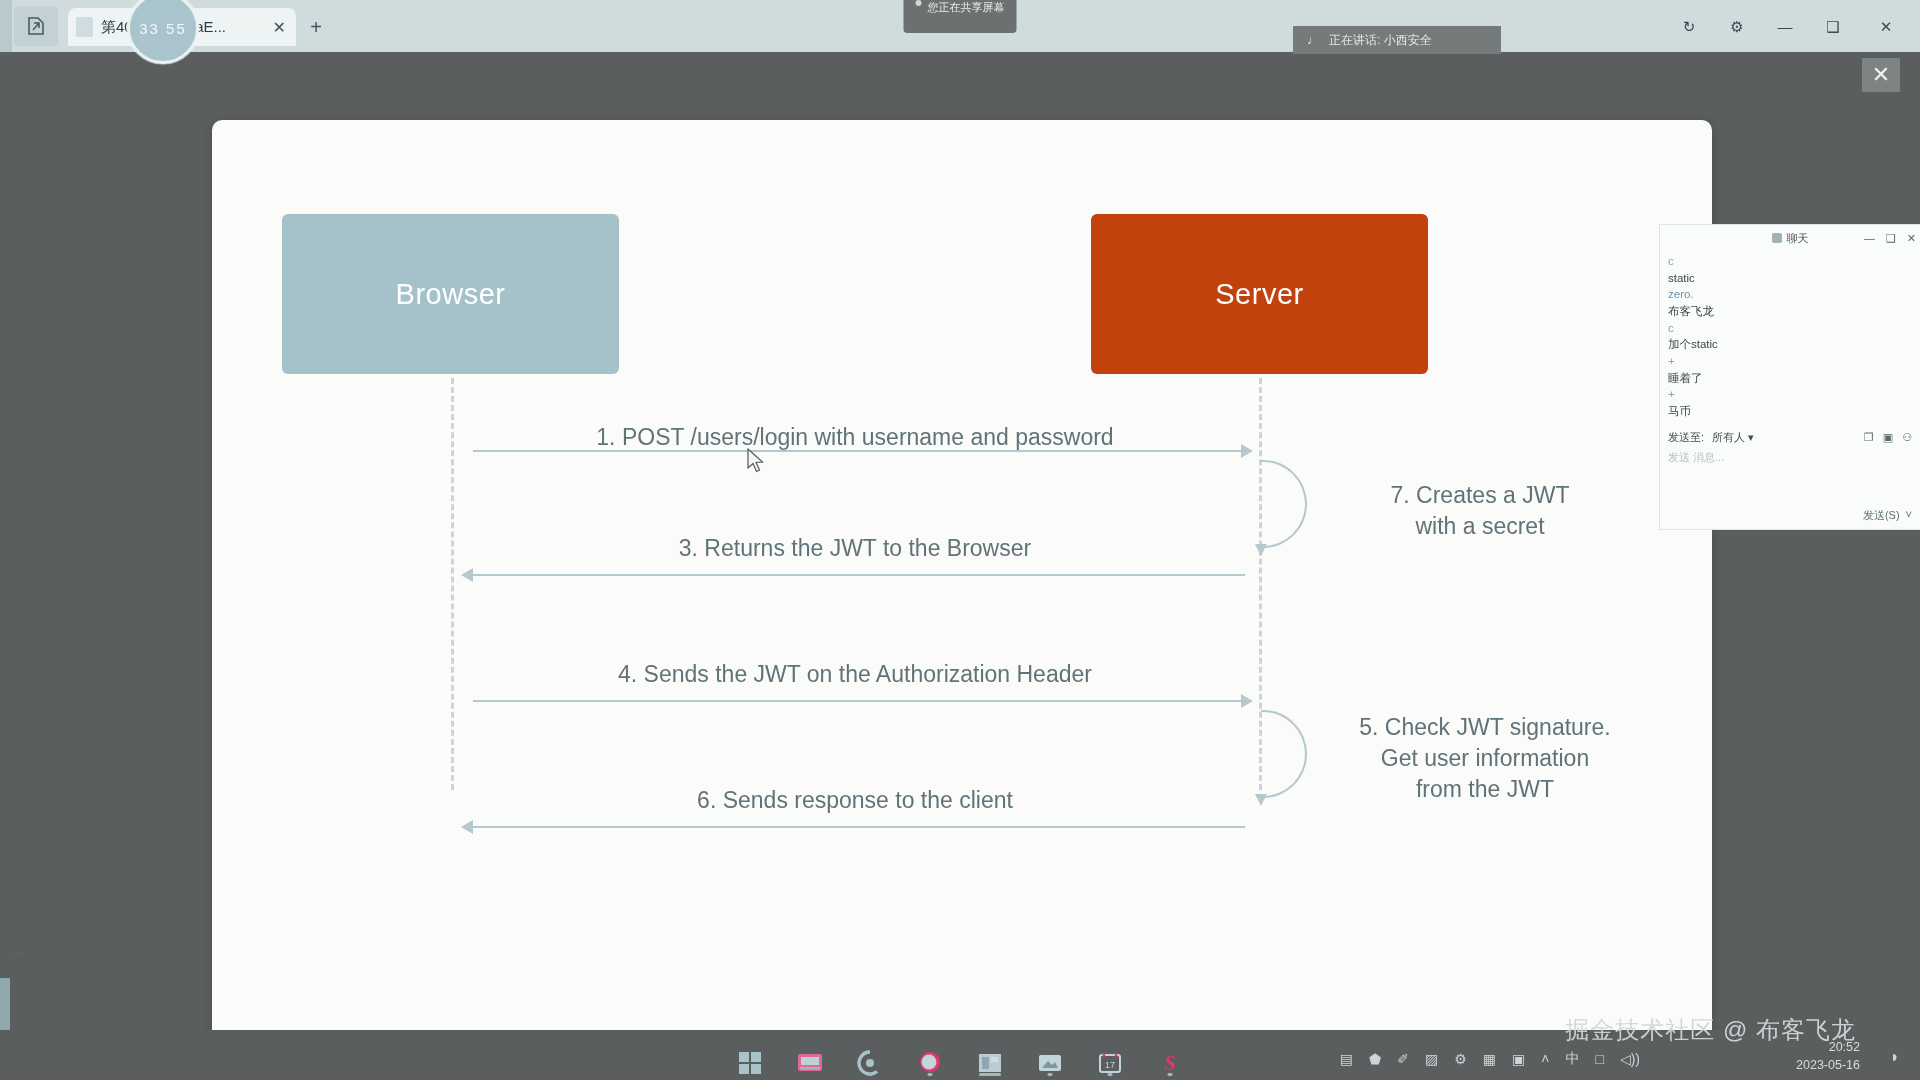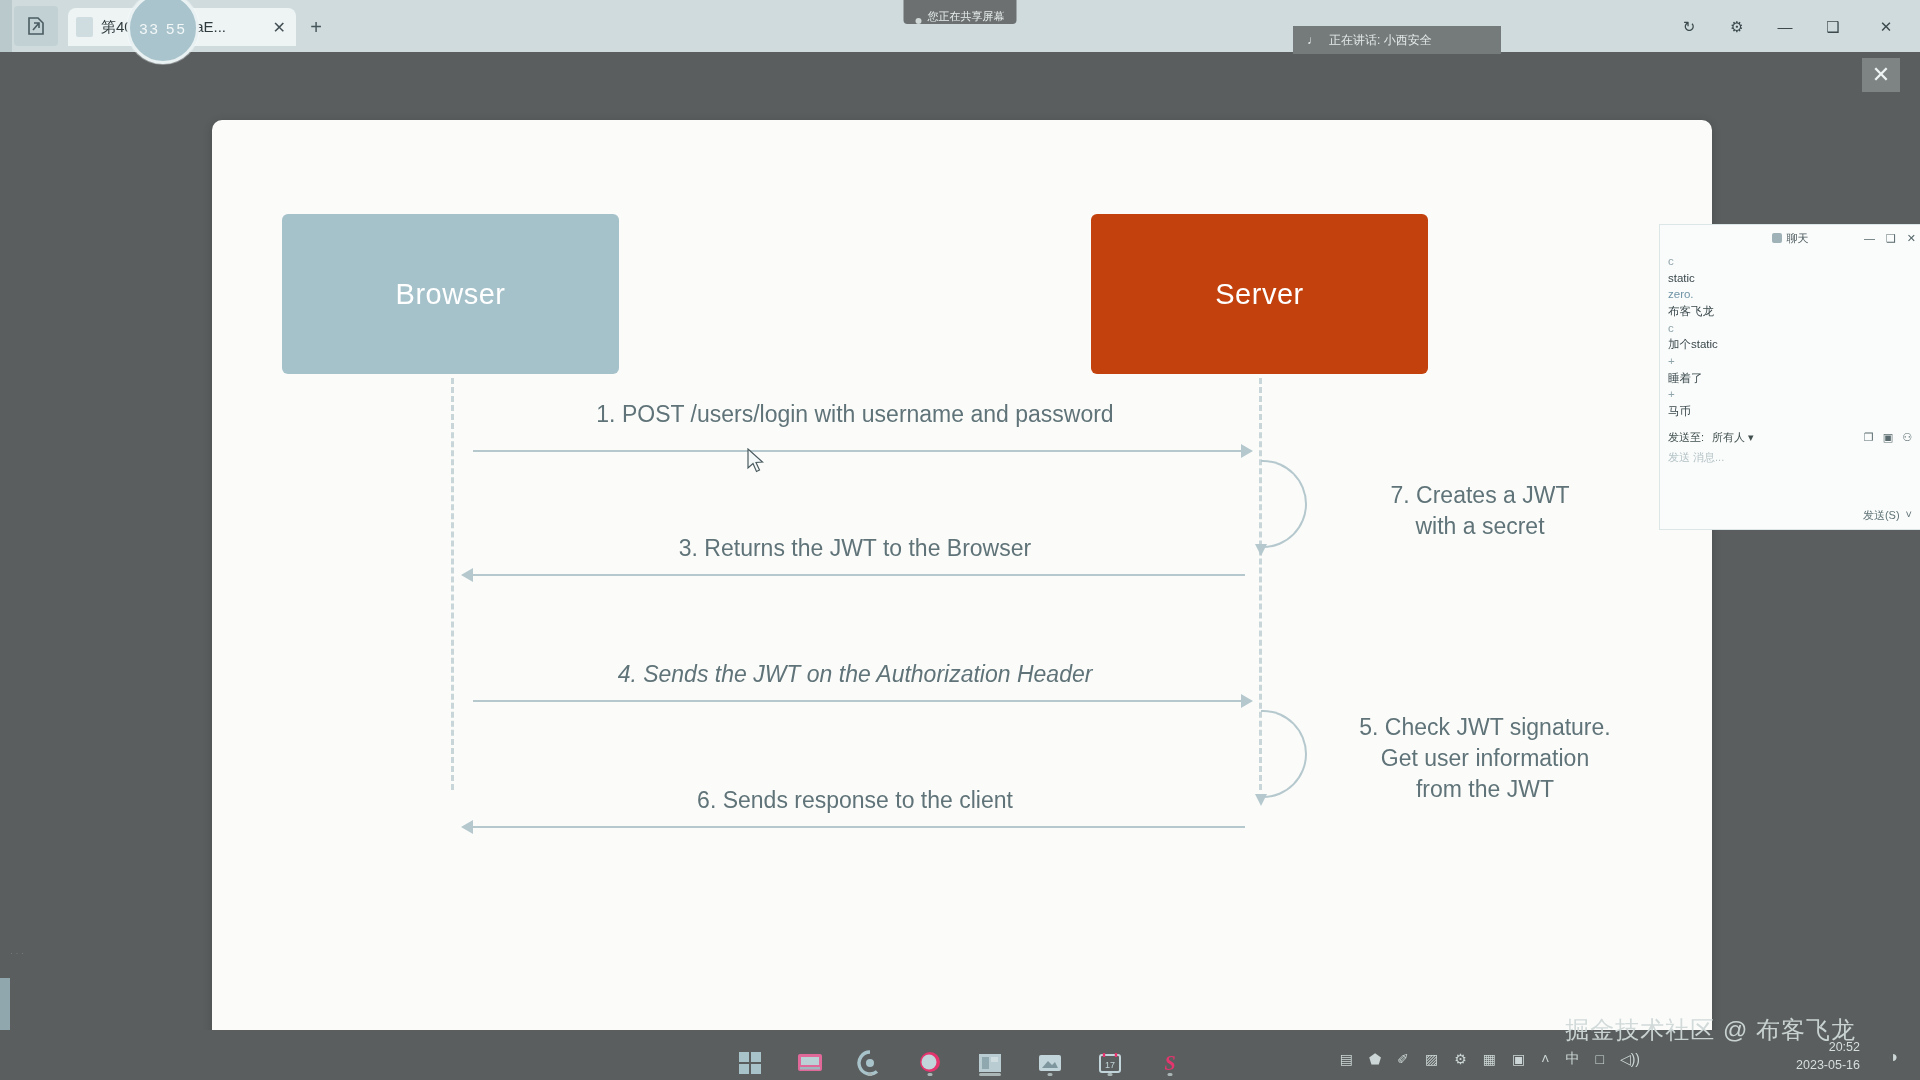--- a/index.html
+++ b/index.html
@@ -57,23 +57,23 @@
     position: absolute; left: 127px; top: -8px; width: 72px; height: 72px;
     border-radius: 50%; background: #a9c4cc; border: 3px solid #e9f1f2;
     display: flex; align-items: center; justify-content: center;
     color: #f2f7f8; font-size: 15px; letter-spacing: 2px; z-index: 6;
     box-shadow: 0 0 0 1px rgba(255,255,255,.35);
   }
 
   
   .share-banner {
     position: absolute; left: 50%; transform: translateX(-50%);
-    top: 0; height: 24px; padding: 0 12px;
+    top: 0; height: 33px; padding: 0 12px;
     background: #6c7070; color: #e7eded;
-    display: flex; align-items: flex-end; gap: 6px;
+    display: flex; align-items: flex-start; gap: 6px;
     font-size: 11px; border-radius: 0 0 4px 4px; z-index: 8;
   }
   .share-dot { width: 6px; height: 6px; border-radius: 50%; background: #cfd7d7; }
 
   
   .presenter-pill {
     position: absolute; left: 1293px; top: 26px; width: 208px; height: 28px;
     background: #757a7a; color: #e4eaea; display: flex; align-items: center;
     gap: 10px; padding: 0 14px; font-size: 12px; z-index: 7;
   }
@@ -278,33 +278,33 @@
       <span>Browser</span>
     </div>
     <div class="node node-server" style="background:#c2410c">
       <span>Server</span>
     </div>
 
     <div class="lifeline lifeline-browser"></div>
     <div class="lifeline lifeline-server"></div>
 
     <div class="msg" style="left:239px; top:148px; width:808px;">
-      <div class="msg-label" style="top:133px;">1. POST /users/login with username and password</div>
+      <div class="msg-label" style="top:156px;">1. POST /users/login with username and password</div>
       <div class="arrow-line" style="left:22px; top:182px; width:772px;"></div>
       <div class="arrow-head right" style="left:790px; top:176px;"></div>
     </div>
 
     <div class="msg" style="left:239px; top:148px; width:808px;">
       <div class="msg-label" style="top:267px;">3. Returns the JWT to the Browser</div>
       <div class="arrow-line" style="left:22px; top:306px; width:772px;"></div>
       <div class="arrow-head left" style="left:10px; top:300px;"></div>
     </div>
 
     <div class="msg" style="left:239px; top:148px; width:808px;">
-      <div class="msg-label" style="top:393px;font-style:italic;">4. Sends the JWT on the Authorization Header</div>
+      <div class="msg-label" style="top:393px;">4. Sends the JWT on the Authorization Header</div>
       <div class="arrow-line" style="left:22px; top:432px; width:772px;"></div>
       <div class="arrow-head right" style="left:790px; top:426px;"></div>
     </div>
 
     <div class="msg" style="left:239px; top:148px; width:808px;">
       <div class="msg-label" style="top:519px;">6. Sends response to the client</div>
       <div class="arrow-line" style="left:22px; top:558px; width:772px;"></div>
       <div class="arrow-head left" style="left:10px; top:552px;"></div>
     </div>
 

